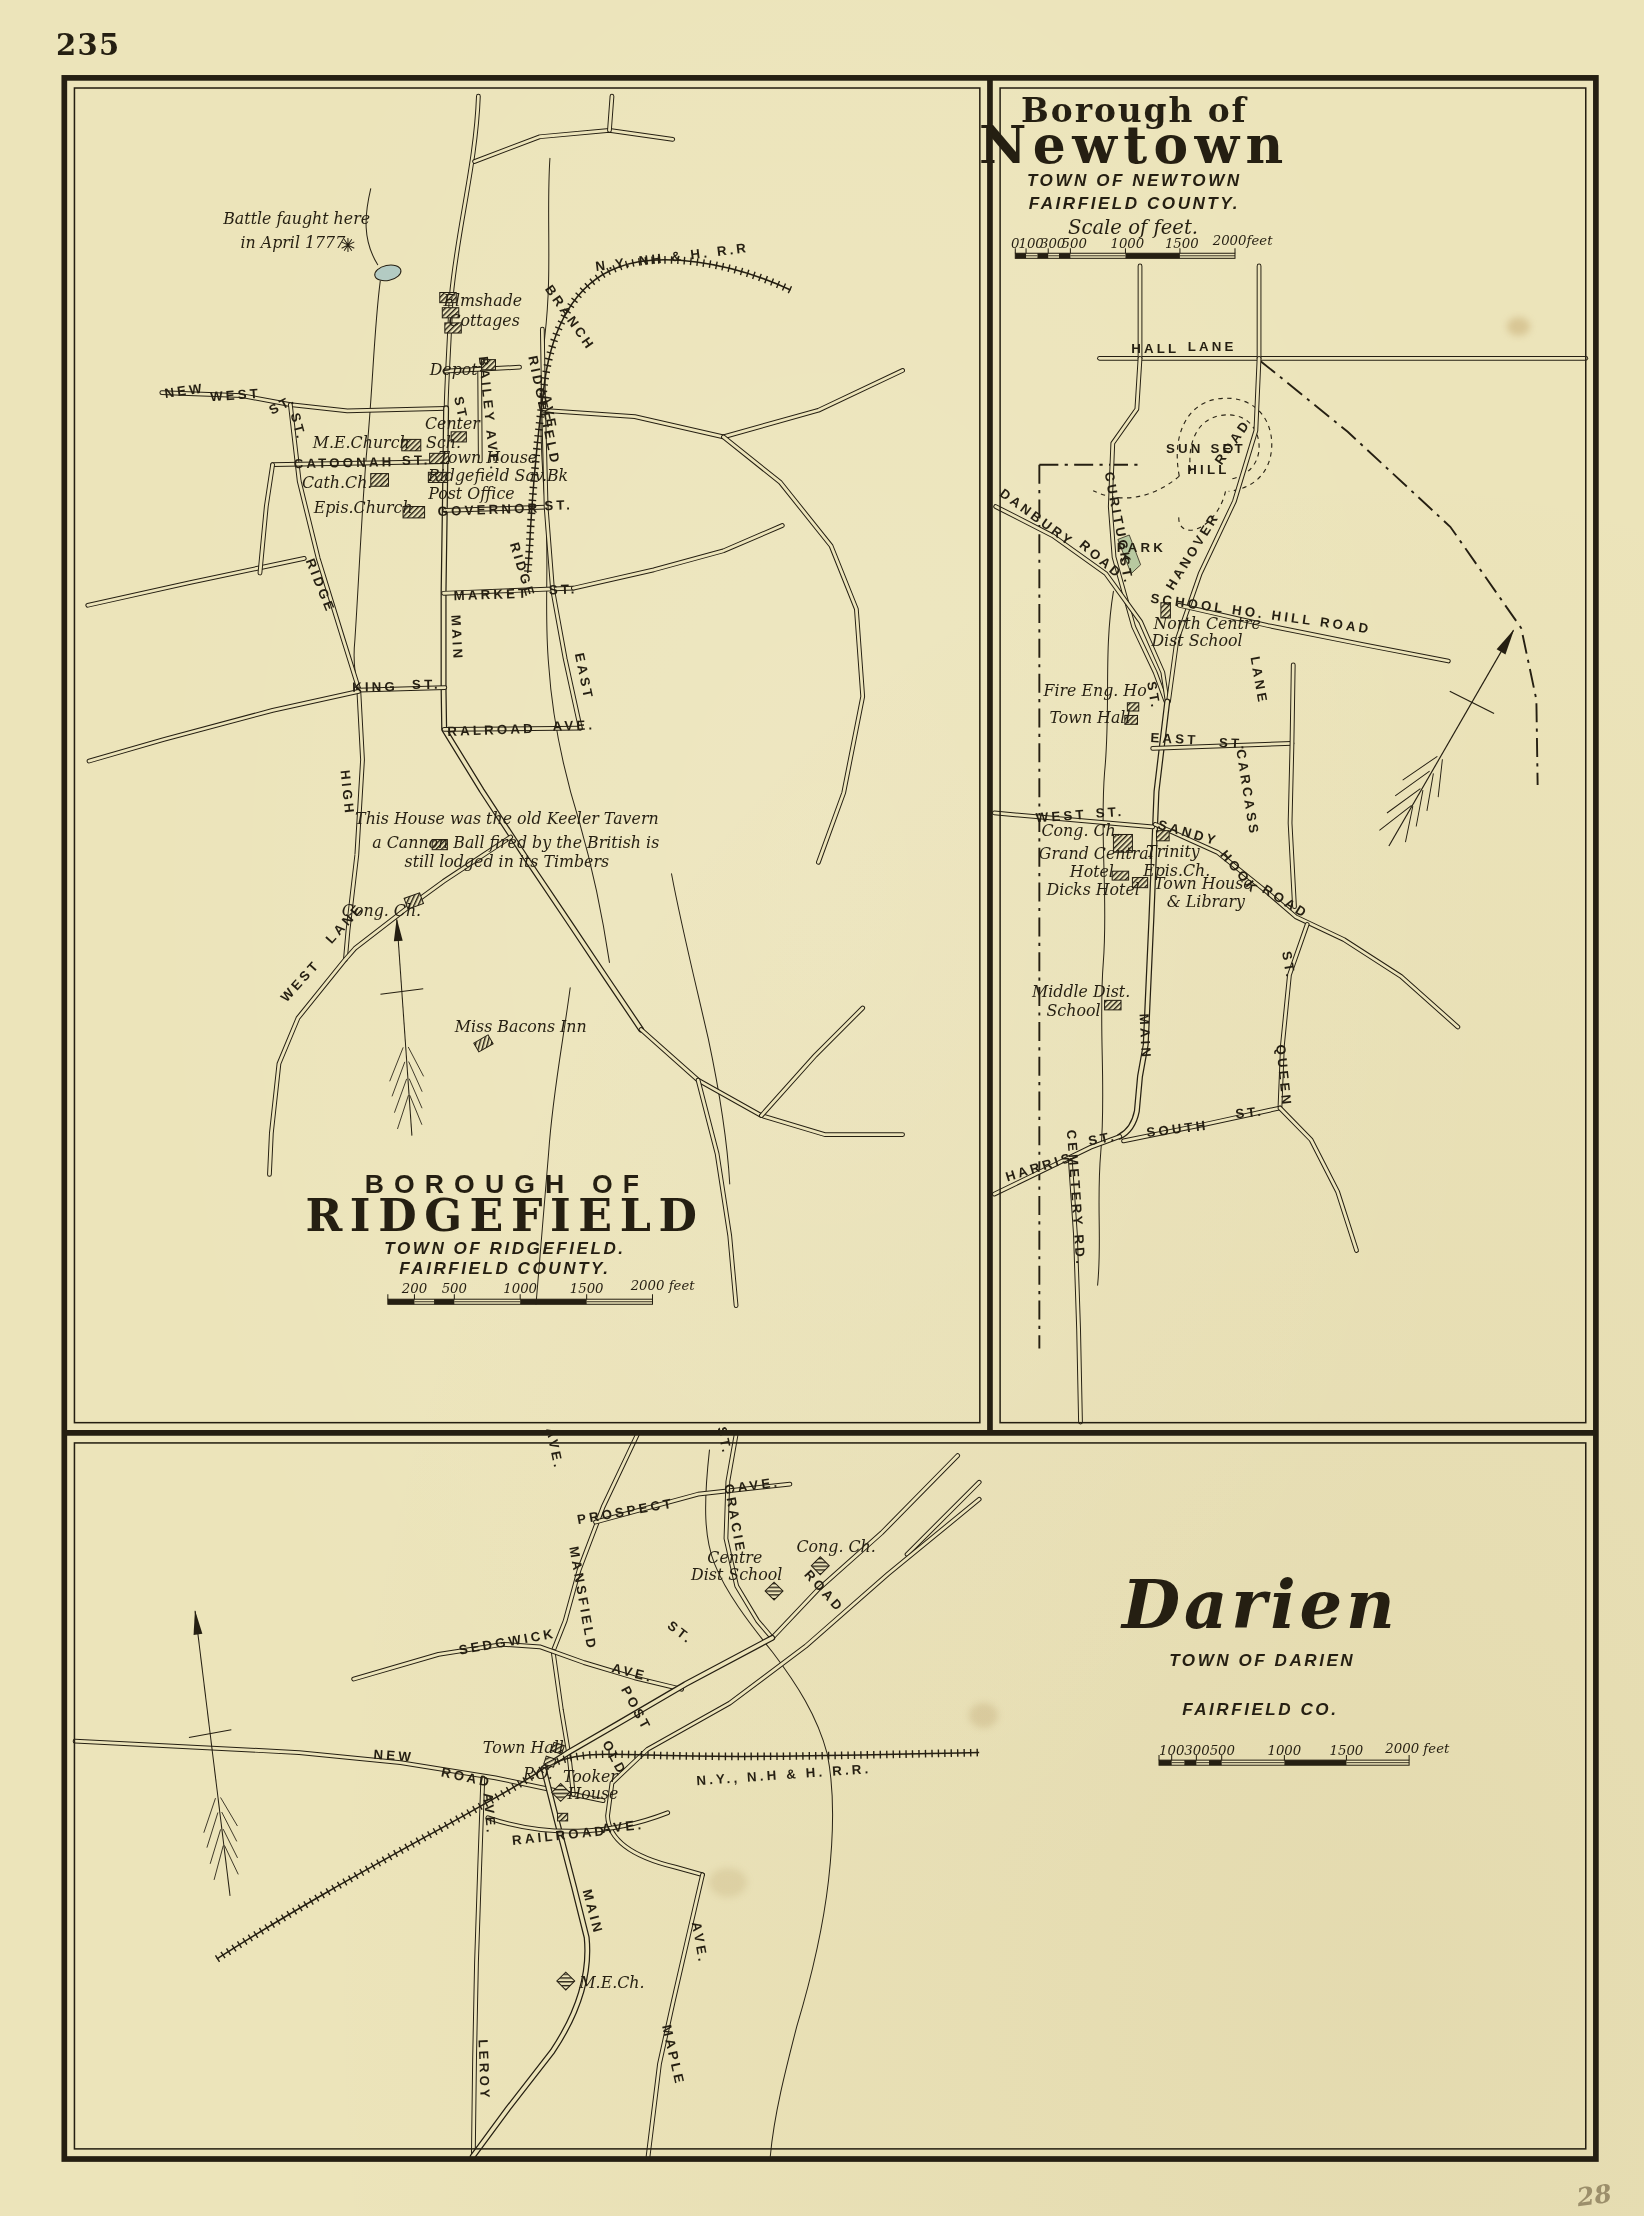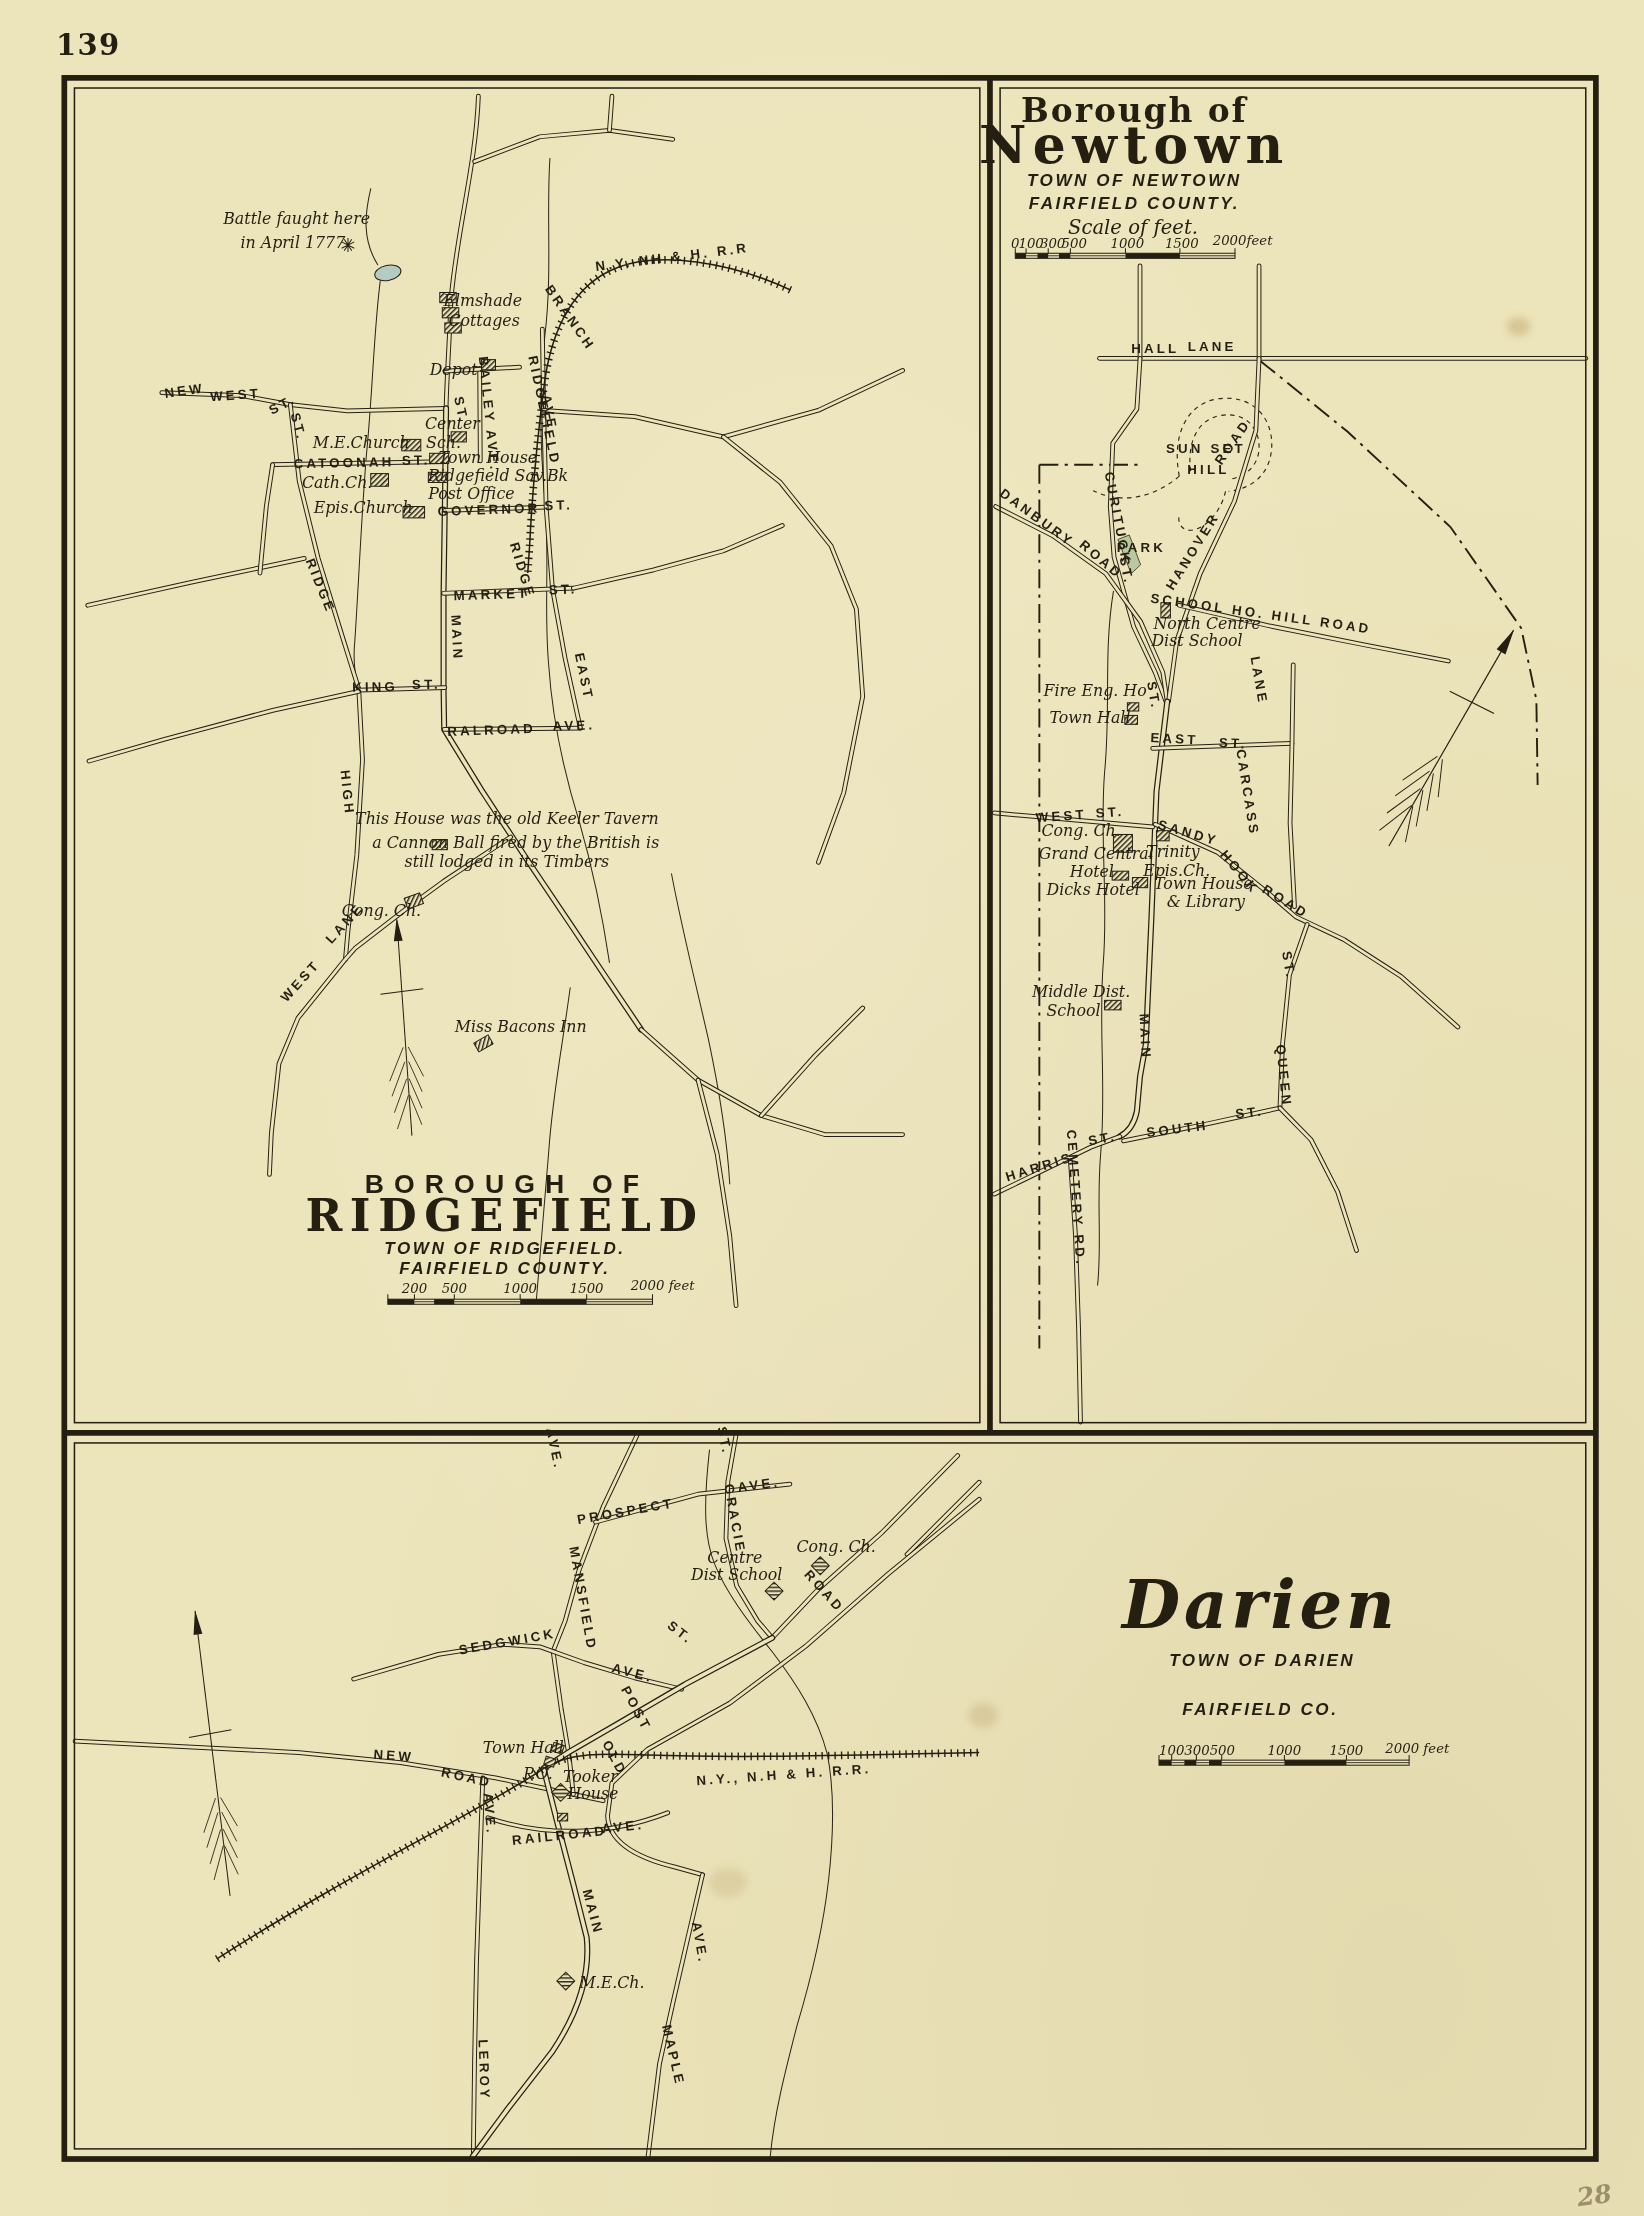--- a/index.html
+++ b/index.html
@@ -57,21 +57,21 @@
   .tSub{font-family:"Liberation Sans",sans-serif;font-style:italic;font-weight:700;font-size:27px;letter-spacing:4px;text-anchor:middle;fill:var(--ink);}
   .tSerifN1{font-family:"DejaVu Serif",serif;font-weight:700;font-size:52px;letter-spacing:3px;text-anchor:middle;fill:var(--ink);}
   .tSerifN2{font-family:"DejaVu Serif",serif;font-weight:700;font-size:82px;letter-spacing:10px;text-anchor:middle;fill:var(--ink);}
   .tScript{font-family:"DejaVu Serif",serif;font-style:italic;font-size:31px;text-anchor:middle;fill:var(--ink);}
   .tDarien{font-family:"DejaVu Serif",serif;font-style:italic;font-weight:700;font-size:106px;letter-spacing:6px;text-anchor:middle;fill:var(--ink);}
 </style>
 </head>
 <body>
 
 <div class="page">
-  <span class="pageNum">139</span>
+  <span class="pageNum">235</span>
 
   <div class="stain" style="left:1507px;top:317px;width:23px;height:19px;background:rgba(160,110,40,.25);"></div>
   <div class="stain" style="left:969px;top:1703px;width:29px;height:25px;background:rgba(150,110,50,.18);"></div>
   <div class="stain" style="left:709px;top:1868px;width:38px;height:29px;background:rgba(150,110,50,.14);"></div>
 
   <svg width="1645" height="2216" viewBox="0 0 2597 3500">
     <defs>
       <pattern id="ht" width="6" height="6" patternUnits="userSpaceOnUse" patternTransform="rotate(45)">
         <rect width="6" height="6" fill="#ece4ba"></rect>
         <line x1="1" y1="0" x2="1" y2="6" stroke="#251f12" stroke-width="2.4"></line>

